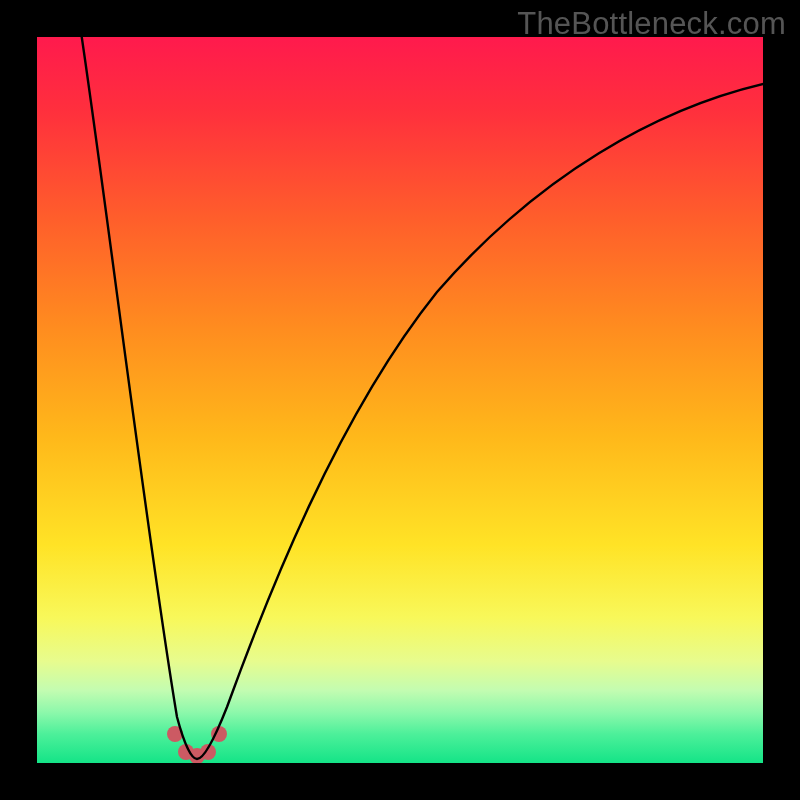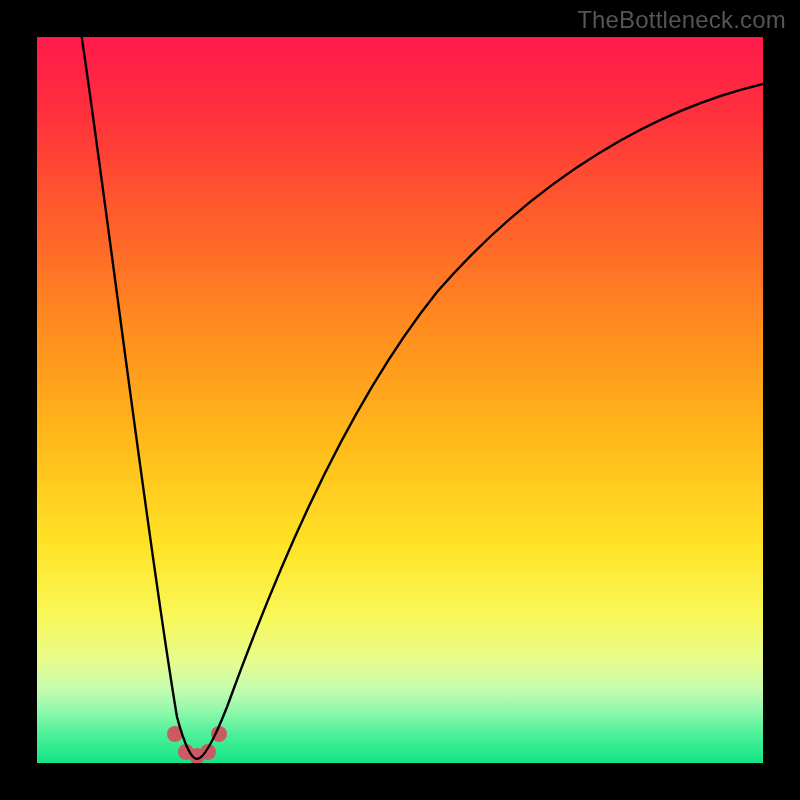--- a/index.html
+++ b/index.html
@@ -32,21 +32,21 @@
     left: 0;
     top: 0;
     width: 100%;
     height: 100%;
   }
   .watermark {
     position: absolute;
     top: 6px;
     right: 14px;
     color: #555;
-    font-size: 24px;
+    font-size: 31px;
     font-weight: 400;
     letter-spacing: 0.2px;
     white-space: nowrap;
   }
   svg.curve-layer {
     position: absolute;
     left: 0;
     top: 0;
     width: 100%;
     height: 100%;

